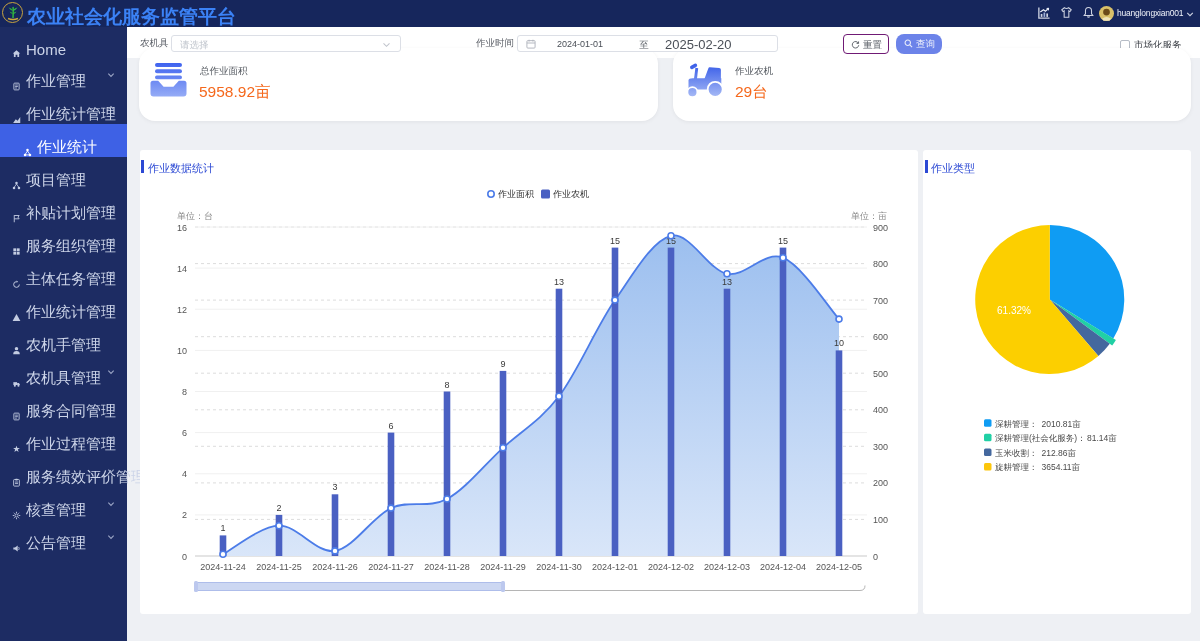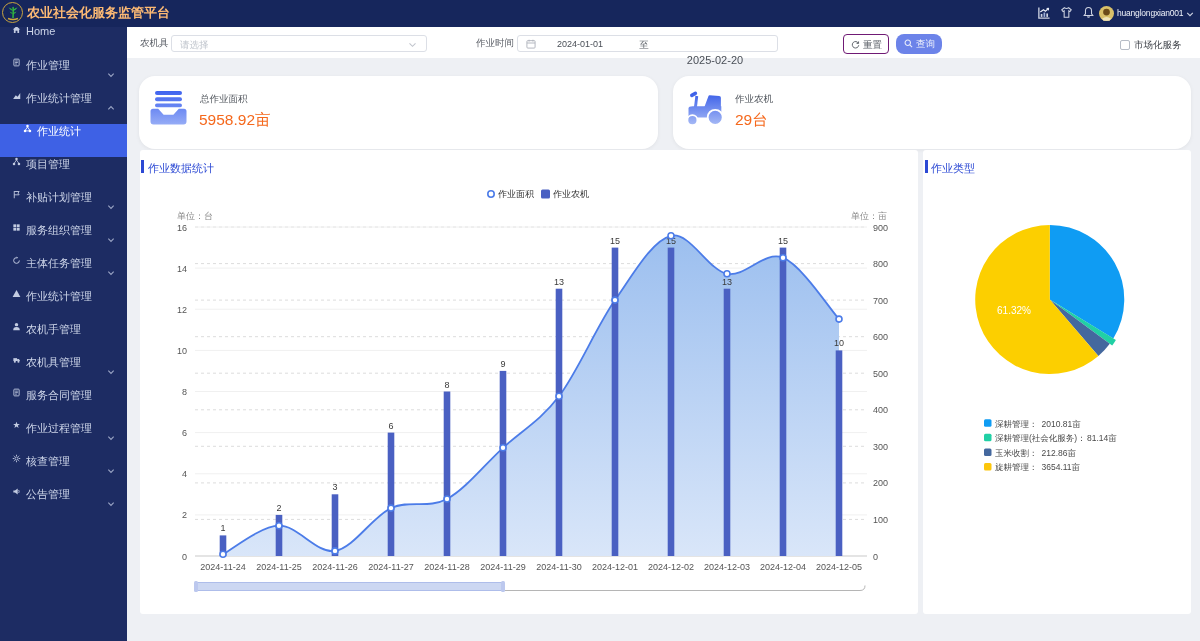--- a/index.html
+++ b/index.html
@@ -1,29 +1,29 @@
 <!DOCTYPE html>
 <html><head><meta charset="utf-8">
 <style>
 *{margin:0;padding:0;box-sizing:border-box}
 body{width:1200px;height:641px;overflow:hidden;position:relative;font-family:"Liberation Sans",sans-serif;background:#eef0f4}
 .abs{position:absolute}
 #hdr{position:absolute;left:0;top:0;width:1200px;height:27px;background:#16265c;z-index:5}
 #logo{position:absolute;left:2px;top:2px;width:21px;height:21px;border-radius:50%;border:1.5px solid #c9a53f;background:#16265c;display:flex;align-items:center;justify-content:center}
-#title{position:absolute;left:27px;top:4px;color:#fdba74;font-size:13px;font-weight:bold}
+#title{position:absolute;left:27px;top:4px;color:#3b82f6;font-size:19px;font-weight:bold}
 .hic{position:absolute;top:6px}
 #uname{position:absolute;left:1117px;top:8px;color:#f0f3fa;font-size:8.5px;letter-spacing:-0.2px}
 #side{position:absolute;left:0;top:27px;width:127px;height:614px;background:#1d2c63}
-.mi{position:relative;height:33px;display:flex;align-items:flex-start;color:#ccd4e8;font-size:11px;white-space:nowrap}
+.mi{position:relative;height:33px;display:flex;align-items:flex-end;color:#ccd4e8;font-size:15px;white-space:nowrap}
 .mic{margin-left:12px;margin-right:5px;display:flex;align-items:center}
 .mi.active{background:#3e61e5;color:#fff}
 #fbar{position:absolute;left:127px;top:27px;width:1073px;height:31px;background:#fff}
 .flabel{position:absolute;top:10px;font-size:9.5px;color:#5a5e66}
 .inp{position:absolute;top:35px;height:17px;background:#fff;border:1px solid #dcdfe6;border-radius:3px;z-index:6}
-.card{position:absolute;top:76px;height:73px;background:#fff;border-radius:16px;box-shadow:0 1px 4px rgba(0,0,0,0.06)}
+.card{position:absolute;top:48px;height:73px;background:#fff;border-radius:16px;box-shadow:0 1px 4px rgba(0,0,0,0.06)}
 .clabel{position:absolute;font-size:9.5px;color:#51565d}
 .cval{position:absolute;font-size:15.5px;color:#f5681c}
 .panel{position:absolute;top:150px;height:464px;background:#fff;border-radius:3px}
 .ptitle{position:absolute;top:161px;font-size:11px;font-weight:normal;color:#2c49d4}
 .pbar{position:absolute;top:160px;width:3px;height:13px;background:#2c49d4}
 text{font-family:"Liberation Sans",sans-serif}
 </style></head>
 <body>
 <div id="hdr">
  <div id="logo">
@@ -201,20 +201,33 @@
           </svg>
         </span>
         <span>作业过程管理</span>
         <svg width="8" height="8" viewBox="0 0 9 9" style="position:absolute;right:12px;top:13px">
           <path d="M1.5 3 L4.5 6 L7.5 3" fill="none" stroke="#9aa5c4" stroke-width="1.3"></path>
         </svg>
       </div>
 <div class="mi">
         <span class="mic">
           <svg width="9" height="9" viewBox="0 0 12 12">
+            <rect x="2.2" y="2" width="7.6" height="8.8" rx="1" fill="none" stroke="#c3cce2" stroke-width="1.2"></rect>
+            <rect x="4.3" y="1" width="3.4" height="2.2" rx="0.6" fill="#c3cce2"></rect>
+            <path d="M4 5.4 H8 M4 7.4 H8" stroke="#c3cce2" stroke-width="1.1"></path>
+          </svg>
+        </span>
+        <span>服务绩效评价管理</span>
+        <svg width="8" height="8" viewBox="0 0 9 9" style="position:absolute;right:12px;top:13px">
+          <path d="M1.5 3 L4.5 6 L7.5 3" fill="none" stroke="#9aa5c4" stroke-width="1.3"></path>
+        </svg>
+      </div>
+<div class="mi">
+        <span class="mic">
+          <svg width="9" height="9" viewBox="0 0 12 12">
             <circle cx="6" cy="6" r="2.1" fill="none" stroke="#c3cce2" stroke-width="1.2"></circle>
             <path d="M6 1 V2.7 M6 9.3 V11 M1 6 H2.7 M9.3 6 H11 M2.4 2.4 L3.6 3.6 M8.4 8.4 L9.6 9.6 M9.6 2.4 L8.4 3.6 M3.6 8.4 L2.4 9.6" stroke="#c3cce2" stroke-width="1.2"></path>
           </svg>
         </span>
         <span>核查管理</span>
         <svg width="8" height="8" viewBox="0 0 9 9" style="position:absolute;right:12px;top:13px">
           <path d="M1.5 3 L4.5 6 L7.5 3" fill="none" stroke="#9aa5c4" stroke-width="1.3"></path>
         </svg>
       </div>
 <div class="mi">
@@ -230,34 +243,34 @@
         </svg>
       </div>
 </div>
   </div>
 <div id="fbar">
  <div class="flabel" style="left:13px">农机具</div>
  <div class="flabel" style="left:349px">作业时间</div>
  <div class="flabel" style="left:1007px;top:12px;color:#3a3e45">市场化服务</div>
  <div class="abs" style="left:993px;top:13px;width:10px;height:10px;border:1px solid #b6bcc6;border-radius:2px;background:#fff"></div>
 </div>
-<div class="inp" style="left:171px;width:256px">
+<div class="inp" style="left:171px;width:230px">
     <span style="position:absolute;left:8px;top:3px;font-size:9.5px;color:#bfc4cc">请选择</span>
  <svg style="position:absolute;right:9px;top:6px" width="9" height="6" viewBox="0 0 10 7">
       <path d="M1.5 1.5 L5 5 L8.5 1.5" fill="none" stroke="#c0c4cc" stroke-width="1.2"></path>
     </svg>
   </div>
 <div class="inp" style="left:517px;width:261px">
  <svg style="position:absolute;left:8px;top:3px" width="10" height="10" viewBox="0 0 11 11">
       <rect x="1" y="1.8" width="9" height="8.2" rx="1" fill="none" stroke="#adb2bb" stroke-width="1"></rect>
       <path d="M1 4.4 H10 M3.4 0.8 V2.8 M7.6 0.8 V2.8" stroke="#adb2bb" stroke-width="1"></path>
     </svg>
  <span style="position:absolute;left:12px;top:3px;width:100px;text-align:center;font-size:9px;color:#4a4f57">2024-01-01</span>
  <span style="position:absolute;left:116px;top:3px;width:20px;text-align:center;font-size:9.5px;color:#5a5f66">至</span>
- <span style="position:absolute;left:147px;top:18px;width:100px;text-align:center;font-size:11px;color:#4a4f57">2025-02-20</span>
+ <span style="position:absolute;left:147px;top:1px;width:100px;font-size:13px;color:#4a4f57">2025-02-20</span>
 </div>
 <div class="abs" style="left:843px;top:34px;width:46px;height:20px;border:1px solid #701a75;border-radius:4px;background:#fff;z-index:6">
  <svg style="position:absolute;left:7px;top:5px" width="9" height="9" viewBox="0 0 10 10">
       <path d="M8.2 3.6 A3.6 3.6 0 1 0 8.6 5.8" fill="none" stroke="#5f646b" stroke-width="1.1"></path>
       <path d="M8.4 1.6 V3.8 H6.2" fill="none" stroke="#5f646b" stroke-width="1.1"></path>
     </svg>
  <span style="position:absolute;left:19px;top:4px;font-size:9.5px;color:#5f646b">重置</span>
   </div>
 <div class="abs" style="left:896px;top:34px;width:46px;height:20px;border-radius:8px;background:#6c83e9;z-index:6">
  <svg style="position:absolute;left:8px;top:5px" width="9" height="9" viewBox="0 0 10 10">

